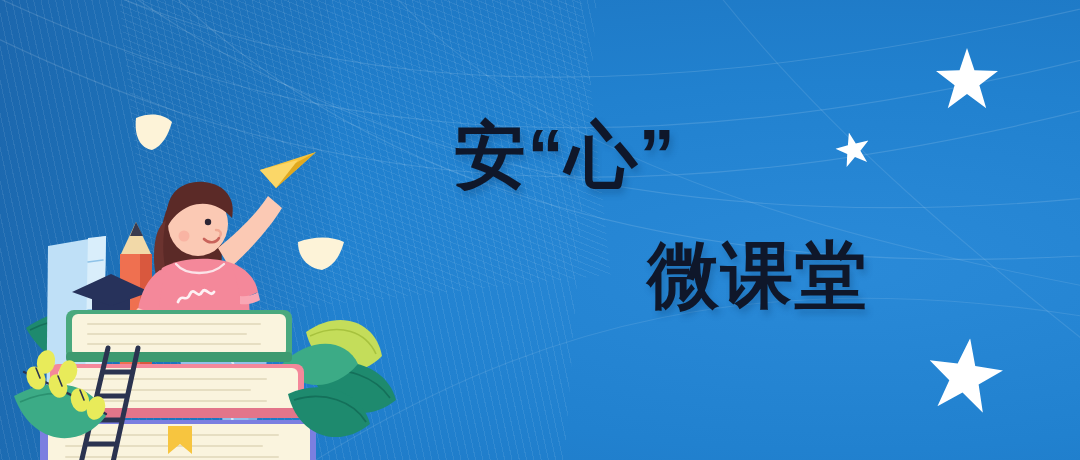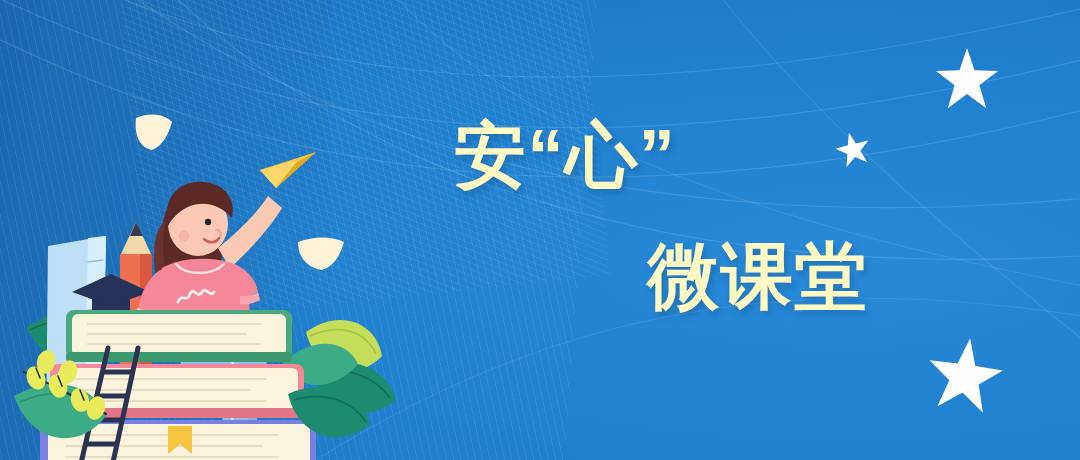--- a/index.html
+++ b/index.html
@@ -73,39 +73,40 @@
   .star-a { left: 936px; top: 48px;  width: 62px; height: 62px; }
   .star-b { left: 836px; top: 132px; width: 34px; height: 34px; }
   .star-c { left: 928px; top: 338px; width: 74px; height: 74px; }
 
   
   .headline {
     position: absolute;
     left: 440px;
     top: 118px;
     width: 520px;
-    color: #fef9c3;
+    color: #0f172a;
     font-weight: 700;
     letter-spacing: .10em;
     line-height: 1.04;
     text-shadow: 3px 5px 6px rgba(12,62,112,.28);
     user-select: none;
   }
   .line-1 {
     font-size: 72px;
     text-align: left;
     padding-left: 14px;
     white-space: nowrap;
   }
   .line-2 {
     font-size: 72px;
     text-align: right;
     padding-right: 92px;
     margin-top: 46px;
     white-space: nowrap;
+    font-family: Liberation Serif, serif;
   }
 
   
   .illus {
     position: absolute;
     left: 10px;
     top: 96px;
     width: 400px;
     height: 380px;
   }

